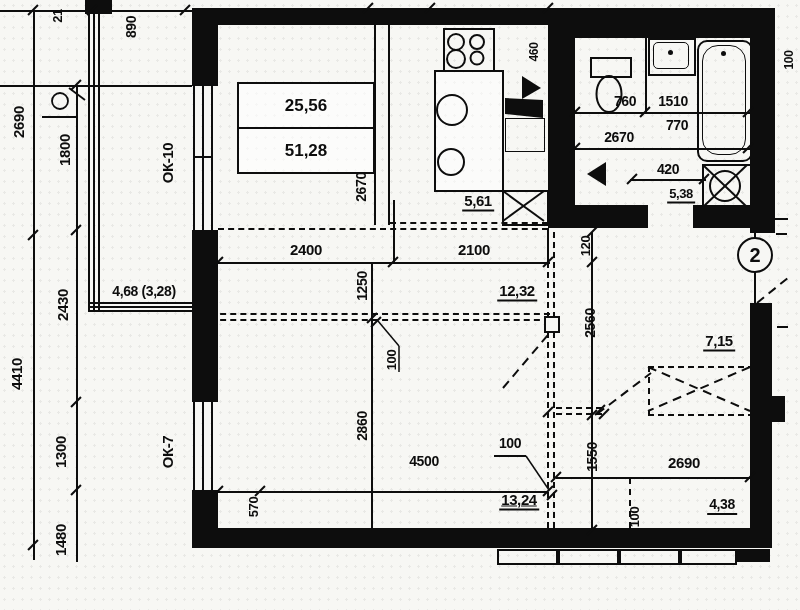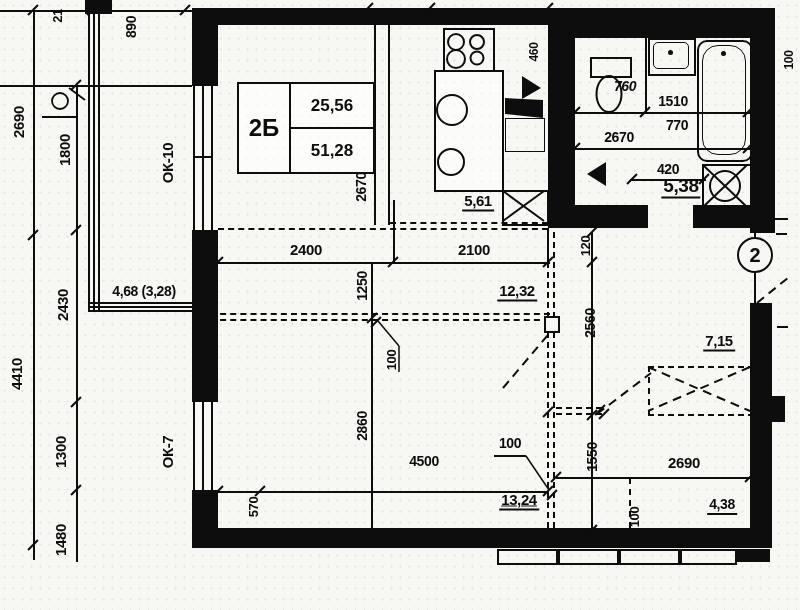--- a/index.html
+++ b/index.html
@@ -197,21 +197,20 @@
   <div class="box" style="left:702px;top:164px;width:46px;height:44px;"></div>
   <div class="box" style="left:648px;top:366px;width:102px;height:46px;border-style:dashed;"></div>
   <div class="box" style="left:544px;top:316px;width:12px;height:13px;background:#f7f7f4;z-index:5;"></div>
 
   <div class="box" style="left:497px;top:549px;width:57px;height:12px;"></div>
   <div class="box" style="left:558px;top:549px;width:57px;height:12px;"></div>
   <div class="box" style="left:619px;top:549px;width:57px;height:12px;"></div>
   <div class="box" style="left:680px;top:549px;width:53px;height:12px;"></div>
 
   <div id="apt-table">
-    <div class="type">2Б</div>
     <div class="rows">
       <div>25,56</div>
       <div>51,28</div>
     </div>
   </div>
 
   <div id="axis2">
     <span>2</span>
   </div>
 
@@ -222,26 +221,26 @@
   <span class="lbl rot" style="left:167px;top:163px;font-size:15px;">ОК-10</span>
   <span class="lbl" style="left:144px;top:291px;font-size:14px;">4,68 (3,28)</span>
   <span class="lbl rot" style="left:62px;top:305px;font-size:15px;">2430</span>
   <span class="lbl rot" style="left:16px;top:374px;font-size:15px;">4410</span>
   <span class="lbl rot" style="left:60px;top:452px;font-size:15px;">1300</span>
   <span class="lbl rot" style="left:60px;top:540px;font-size:15px;">1480</span>
   <span class="lbl rot" style="left:167px;top:452px;font-size:15px;">ОК-7</span>
   <span class="lbl rot" style="left:361px;top:187px;font-size:14px;">2670</span>
   <span class="lbl u" style="left:478px;top:202px;font-size:15px;">5,61</span>
   <span class="lbl rot" style="left:534px;top:52px;font-size:12px;">460</span>
-  <span class="lbl" style="left:625px;top:86px;font-size:14px;font-style:italic;">760</span>
+  <span class="lbl" style="left:625px;top:101px;font-size:14px;">760</span>
   <span class="lbl" style="left:673px;top:101px;font-size:14px;">1510</span>
   <span class="lbl" style="left:619px;top:137px;font-size:14px;">2670</span>
   <span class="lbl" style="left:677px;top:125px;font-size:14px;">770</span>
   <span class="lbl" style="left:668px;top:169px;font-size:14px;">420</span>
-  <span class="lbl u" style="left:681px;top:187px;font-size:19px;text-align:right;">5,38</span>
+  <span class="lbl u" style="left:681px;top:195px;font-size:13px;text-align:right;">5,38</span>
   <span class="lbl rot" style="left:789px;top:60px;font-size:12px;">100</span>
   <span class="lbl" style="left:306px;top:249px;font-size:15px;">2400</span>
   <span class="lbl" style="left:466px;top:249px;font-size:15px;margin-left:8px;">2100</span>
   <span class="lbl rot" style="left:362px;top:286px;font-size:14px;">1250</span>
   <span class="lbl u" style="left:517px;top:292px;font-size:15px;">12,32</span>
   <span class="lbl rot" style="left:585px;top:246px;font-size:13px;">120</span>
   <span class="lbl rot" style="left:590px;top:323px;font-size:14px;">2560</span>
   <span class="lbl rot" style="left:391px;top:360px;font-size:13px;">100</span>
   <span class="lbl rot" style="left:362px;top:426px;font-size:14px;">2860</span>
   <span class="lbl" style="left:424px;top:461px;font-size:14px;">4500</span>

